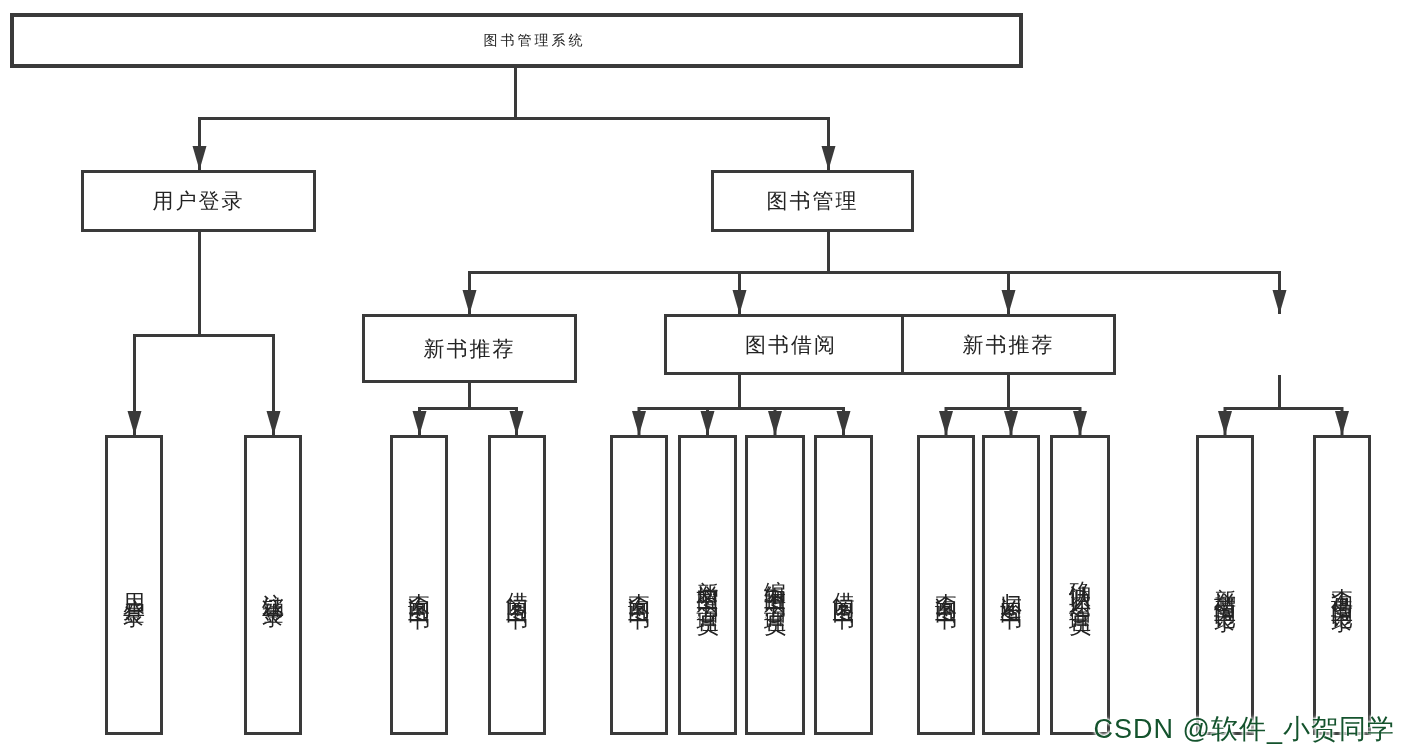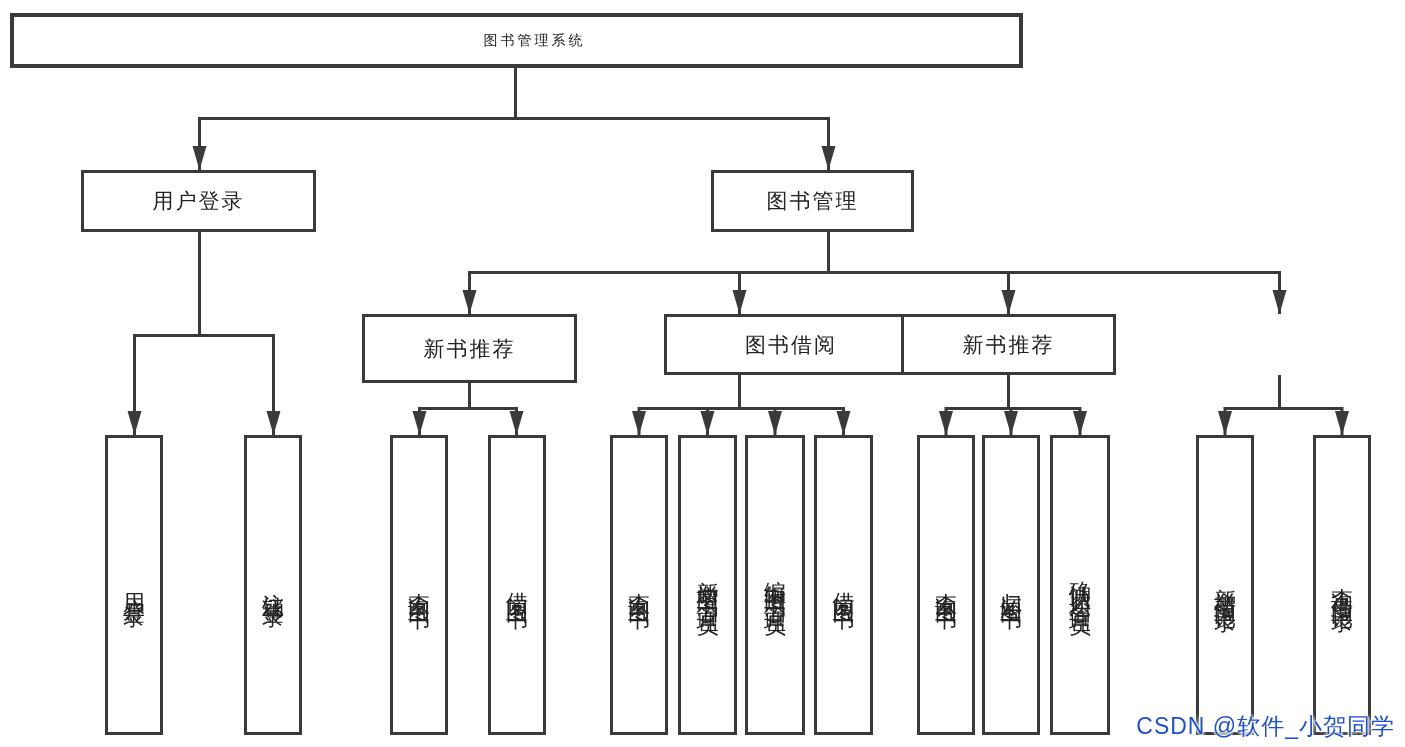--- a/index.html
+++ b/index.html
@@ -39,23 +39,23 @@
     writing-mode: vertical-rl;
     font-size: 22px;
     letter-spacing: 5px;
     line-height: 1;
     white-space: nowrap;
   }
   .watermark {
     position: absolute;
     top: 711px;
     right: 10px;
-    font-size: 23px;
+    font-size: 27px;
     letter-spacing: 1px;
-    color: #1d4ed8;
+    color: #14532d;
     text-shadow: 0 0 3px #ffffff, 0 0 5px #ffffff, 1px 1px 2px #ffffff, -1px -1px 2px #ffffff;
     pointer-events: none;
   }
 </style>
 </head>
 <body>
 
 <div class="canvas">
 
   <svg class="wires" width="1405" height="747" viewBox="0 0 1405 747" xmlns="http://www.w3.org/2000/svg">

